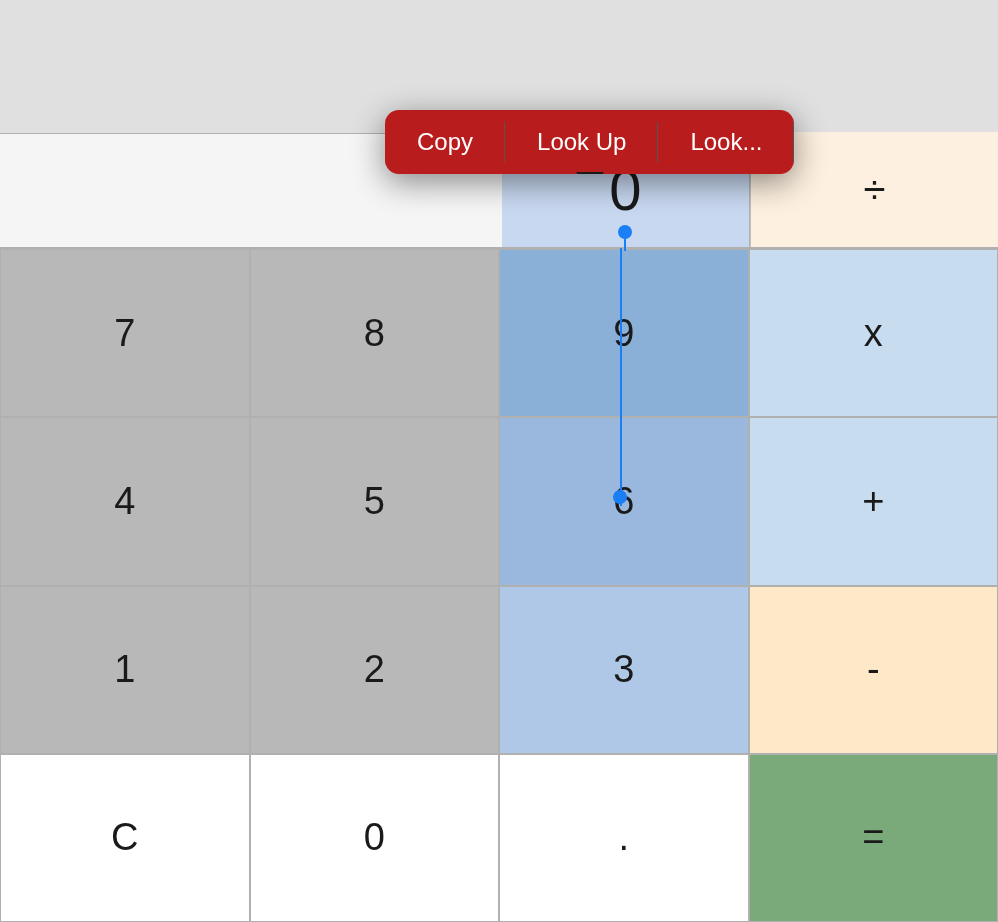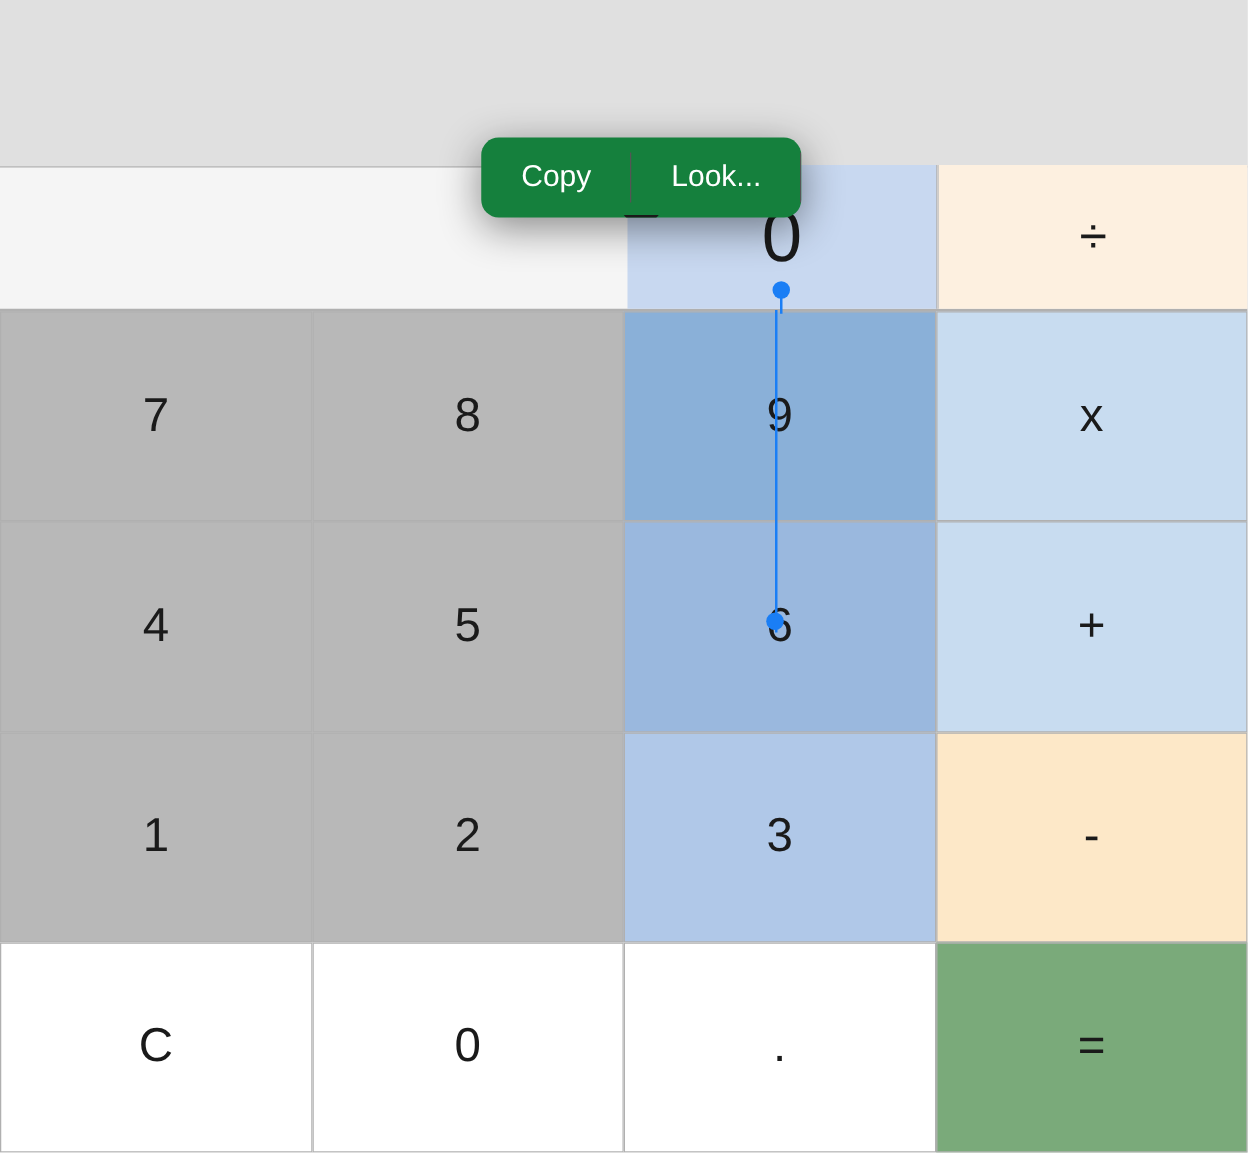--- a/index.html
+++ b/index.html
@@ -125,21 +125,21 @@
     .key-green {
       background: #7aaa7a;
       color: #1a1a1a;
     }
 
     
     .context-menu {
       position: absolute;
       top: 110px;
       left: 385px;
-      background: #15803d;
+      background: #b91c1c;
       border-radius: 14px;
       display: flex;
       flex-direction: row;
       overflow: hidden;
       z-index: 100;
       box-shadow: 0 8px 32px rgba(0,0,0,0.45);
     }
 
     .context-menu-item {
       padding: 18px 32px;
@@ -232,20 +232,21 @@
       background: #b0c8e8;
     }
   </style>
 </head>
 <body>
 
 <div class="top-area">
 
   <div class="context-menu">
     <div class="context-menu-item">Copy</div>
+    <div class="context-menu-item">Look Up</div>
     <div class="context-menu-item">Look...</div>
     <div class="context-menu-arrow"></div>
   </div>
 
   <div class="top-handle-dot"></div>
   <div class="top-handle-line"></div>
 
   <div class="display-row">
 
     <div class="display-zero-cell">

